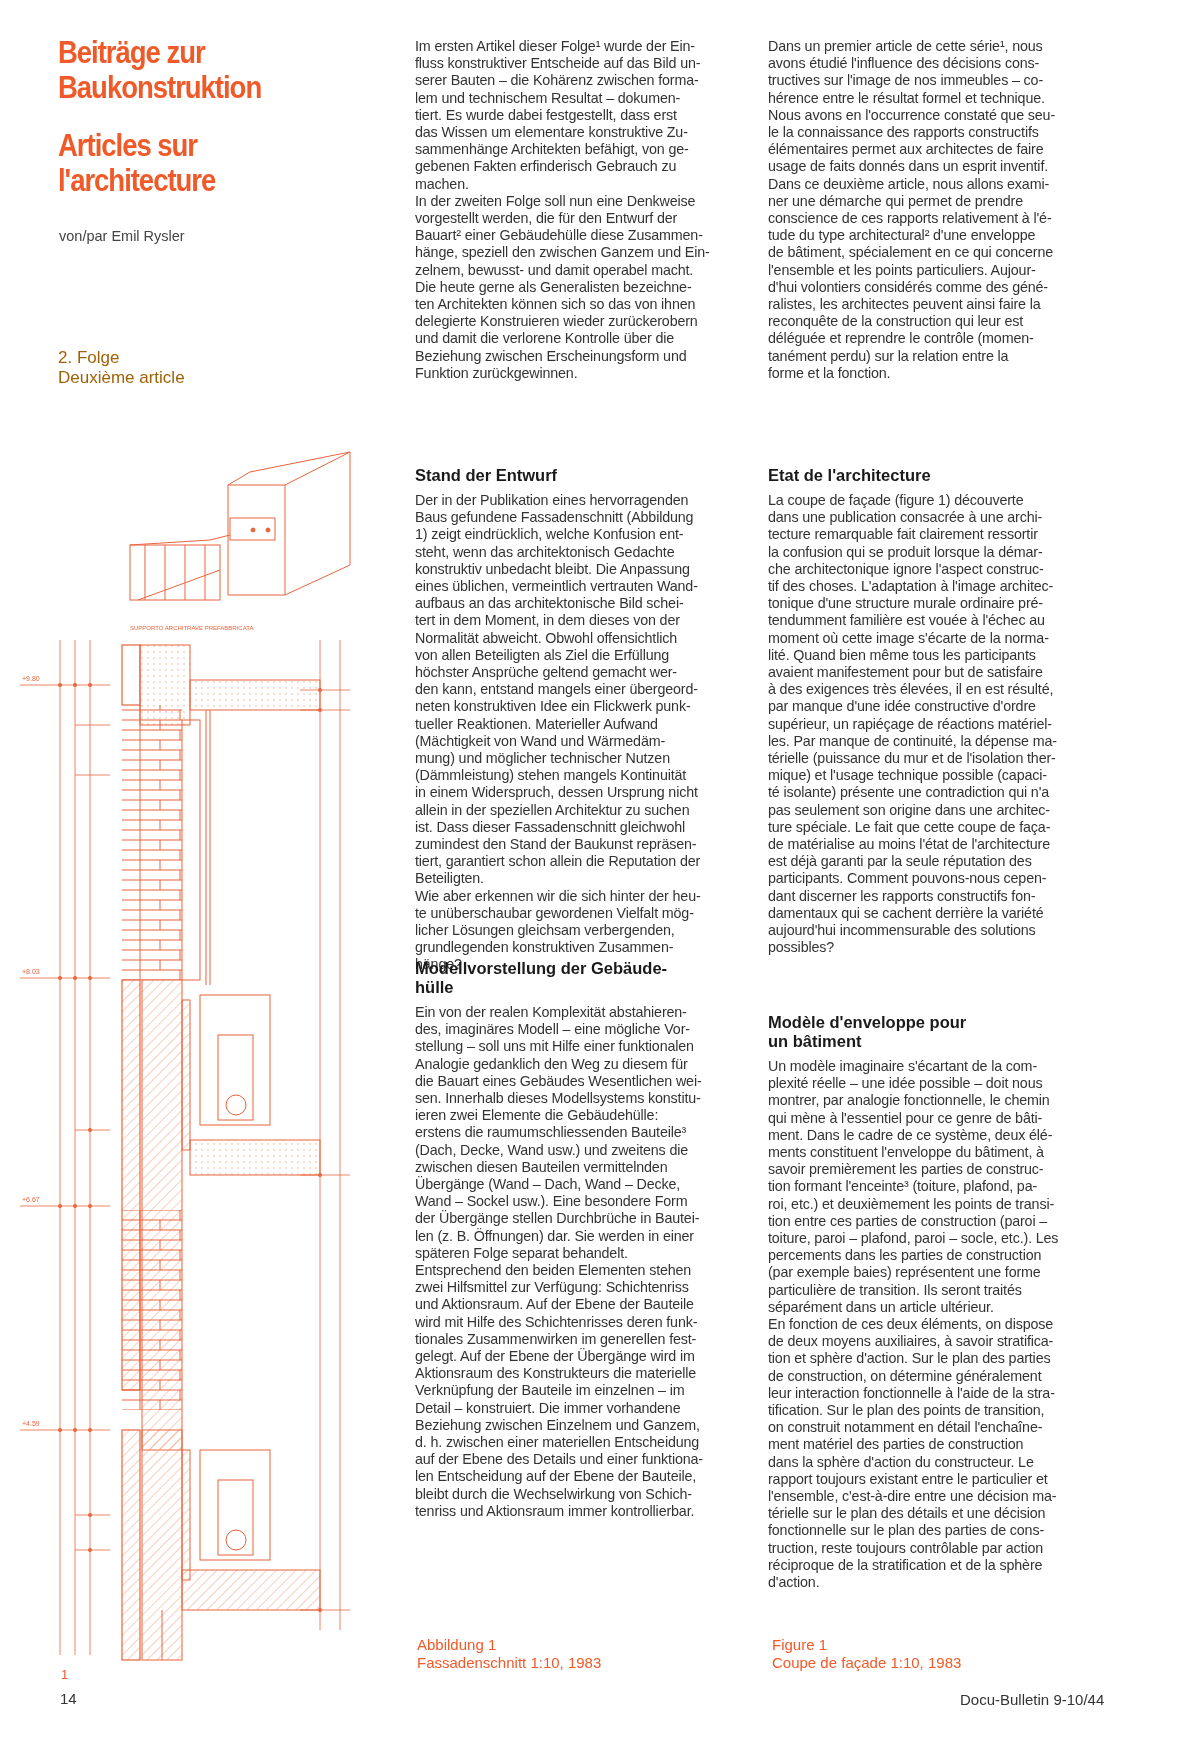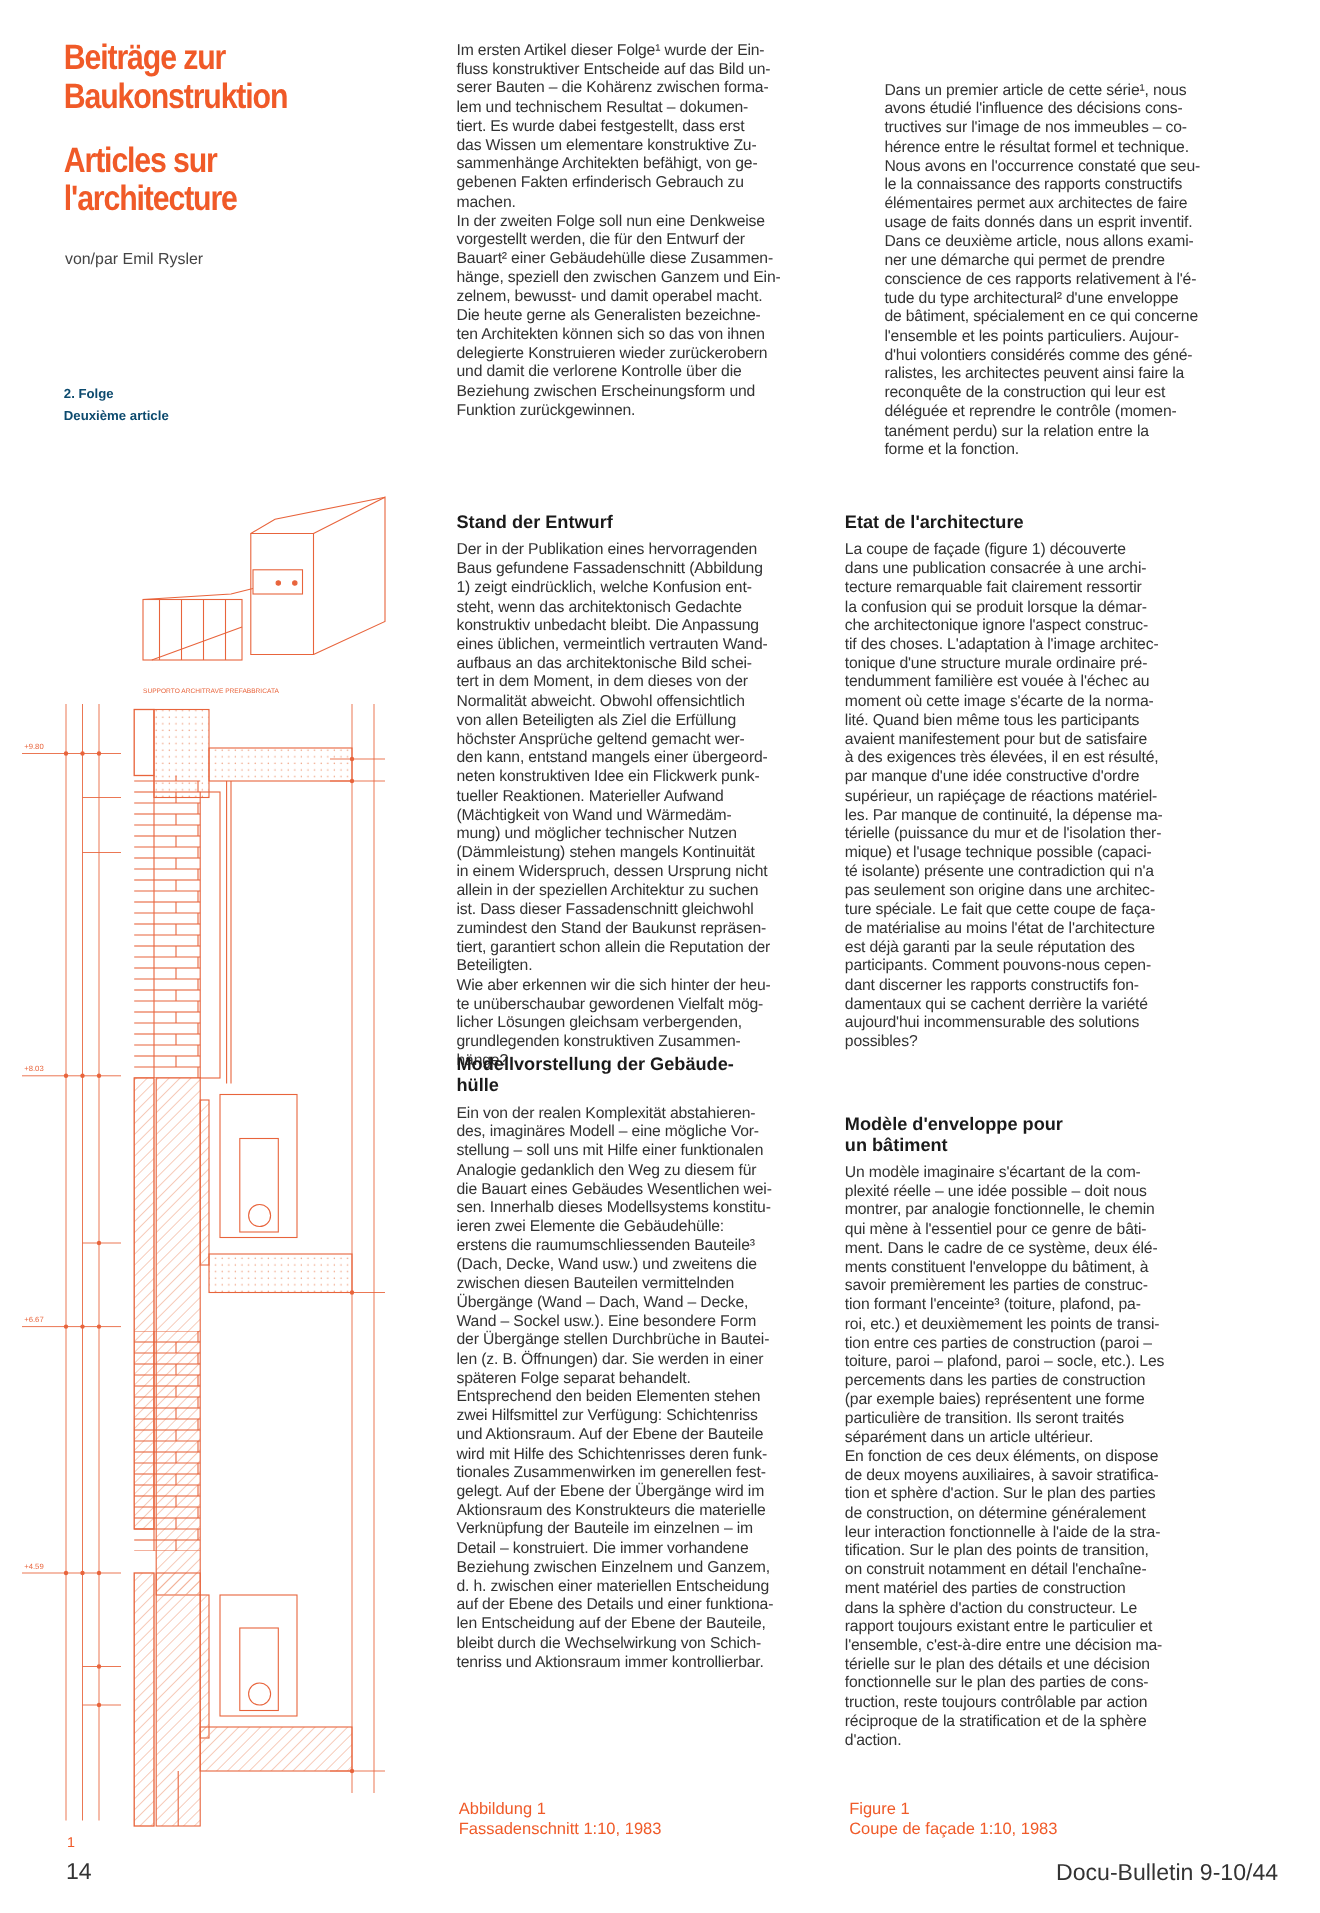--- a/index.html
+++ b/index.html
@@ -1,24 +1,24 @@
 <!DOCTYPE html>
 <html><head>
 <meta charset="utf-8">
 <style>
   html,body{margin:0;padding:0;background:#fff;}
   body{width:1200px;height:1739px;position:relative;overflow:hidden;font-family:"Liberation Sans",sans-serif;color:#2b2b2b;}
   .abs{position:absolute;}
   .title{color:#f05a28;font-family:"Liberation Sans",sans-serif;font-weight:bold;font-size:32px;line-height:35px;letter-spacing:-1.2px;transform:scaleX(0.86);transform-origin:left top;white-space:nowrap;}
   .byline{font-size:14.5px;color:#444;}
-  .folge{font-weight:bold;font-size:12px;line-height:20px;color:#0c4a6e;}
+  .folge{font-weight:normal;font-size:17px;line-height:20px;color:#a16207;}
   .col{font-size:14.3px;line-height:17.2px;color:#333;white-space:pre-line;letter-spacing:-0.15px;}
   .h{font-weight:bold;font-size:16.5px;line-height:19px;color:#1a1a1a;margin:0;white-space:pre-line;}
   .cap{color:#f05a28;font-size:15px;line-height:18px;white-space:pre-line;}
-  .foot{font-size:21px;color:#333;}
+  .foot{font-size:15px;color:#333;}
   svg .r{stroke:#e8643c;fill:none;}
   svg .rf{fill:#e8643c;}
 </style>
 </head>
 <body>
 
 <div class="abs title" style="left:58px;top:35px;">
   <div>Beiträge zur</div>
   <div>Baukonstruktion</div>
 </div>
@@ -45,21 +45,21 @@
 vorgestellt werden, die für den Entwurf der
 Bauart² einer Gebäudehülle diese Zusammen-
 hänge, speziell den zwischen Ganzem und Ein-
 zelnem, bewusst- und damit operabel macht.
 Die heute gerne als Generalisten bezeichne-
 ten Architekten können sich so das von ihnen
 delegierte Konstruieren wieder zurückerobern
 und damit die verlorene Kontrolle über die
 Beziehung zwischen Erscheinungsform und
 Funktion zurückgewinnen.</div>
-<div class="abs col" style="left:804px;top:38px;width:330px;margin-top:36px;">Dans un premier article de cette série¹, nous
+<div class="abs col" style="left:768px;top:38px;width:330px;">Dans un premier article de cette série¹, nous
 avons étudié l'influence des décisions cons-
 tructives sur l'image de nos immeubles – co-
 hérence entre le résultat formel et technique.
 Nous avons en l'occurrence constaté que seu-
 le la connaissance des rapports constructifs
 élémentaires permet aux architectes de faire
 usage de faits donnés dans un esprit inventif.
 Dans ce deuxième article, nous allons exami-
 ner une démarche qui permet de prendre
 conscience de ces rapports relativement à l'é-

